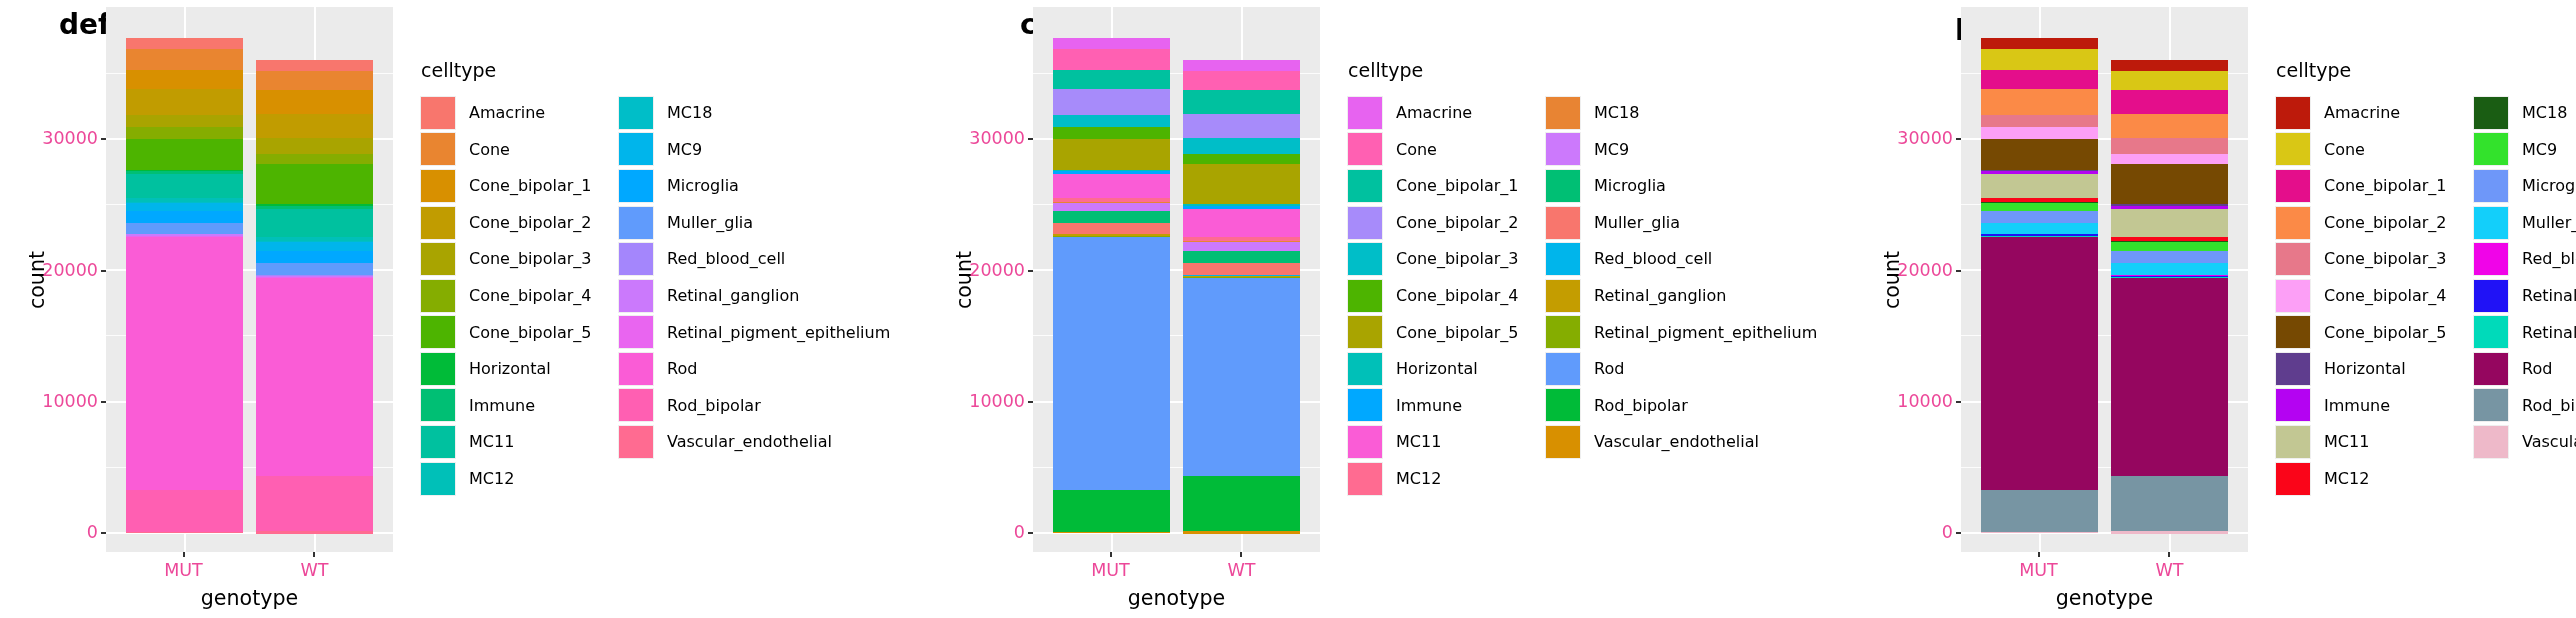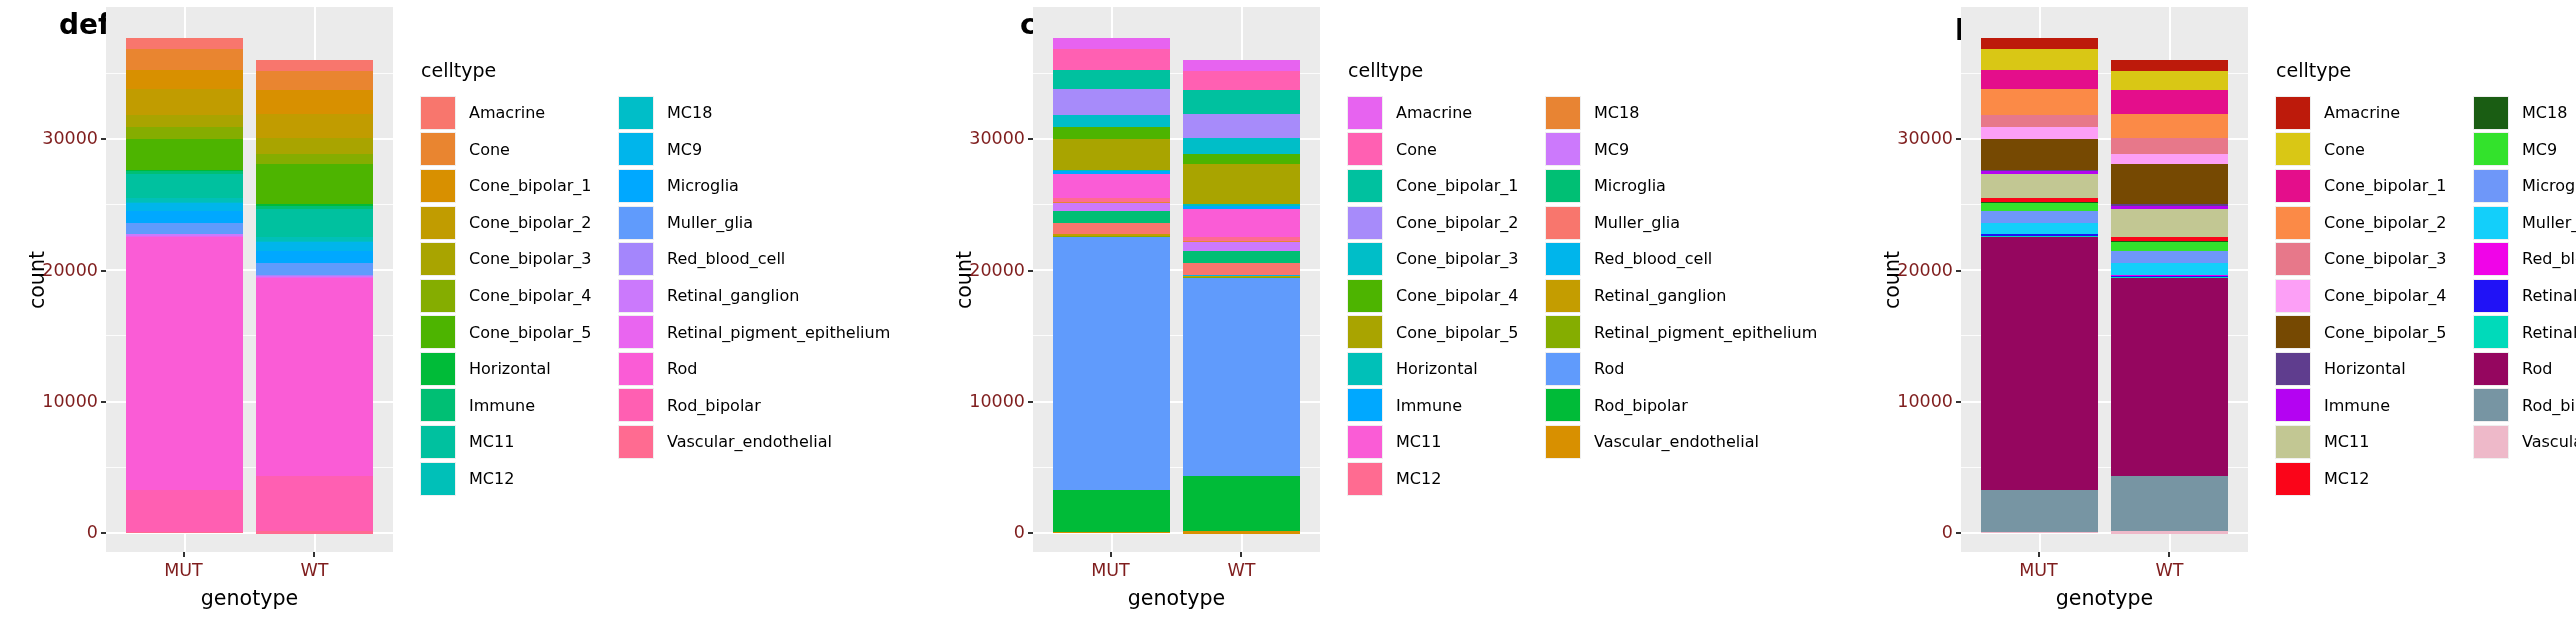--- a/index.html
+++ b/index.html
@@ -9,21 +9,21 @@
   .plot-title{position:absolute;top:10.3px;font-weight:700;font-size:28px;line-height:1.05;color:#000;white-space:nowrap;}
   .plot-area{position:absolute;left:106px;top:7.2px;width:287px;height:545px;background:#EBEBEB;overflow:hidden;}
   .gridline-h{position:absolute;left:0;width:100%;background:#FFFFFF;}
   .gridline-h.major{height:1.5px;}
   .gridline-h.minor{height:1px;opacity:.85;}
   .gridline-v{position:absolute;top:0;height:100%;width:1.5px;background:#FFFFFF;}
   .bar{position:absolute;bottom:19px;display:flex;flex-direction:column;width:117px;}
   .bar-segment{flex:none;width:100%;}
   .tick-mark-y{position:absolute;left:101px;width:4.6px;height:1.5px;background:#333333;}
   .tick-mark-x{position:absolute;top:552px;width:1.5px;height:4.6px;background:#333333;}
-  .tick-label{position:absolute;font-size:17.5px;color:#7f1d1d;line-height:1;white-space:nowrap;}
+  .tick-label{position:absolute;font-size:17.5px;color:#ec4899;line-height:1;white-space:nowrap;}
   .tick-label-y{left:0;width:98px;text-align:right;}
   .tick-label-x{width:113px;text-align:center;top:562px;}
   .axis-title{position:absolute;font-size:20.6px;color:#000;line-height:1;white-space:nowrap;}
   .x-axis-title{width:287px;left:106px;text-align:center;top:588px;}
   .y-axis-title{left:37px;top:280px;transform:translate(-50%,-50%) rotate(-90deg);}
   .legend{position:absolute;left:0;top:0;width:927px;height:618px;pointer-events:none;}
   .legend-title{position:absolute;left:421px;top:60px;font-size:19px;color:#000;line-height:1.1;}
   .legend-swatch{position:absolute;width:34px;height:32px;border:1.5px solid #EFEFEF;}
   .legend-label{position:absolute;font-size:16px;color:#000;line-height:1.15;white-space:nowrap;}
 </style>

